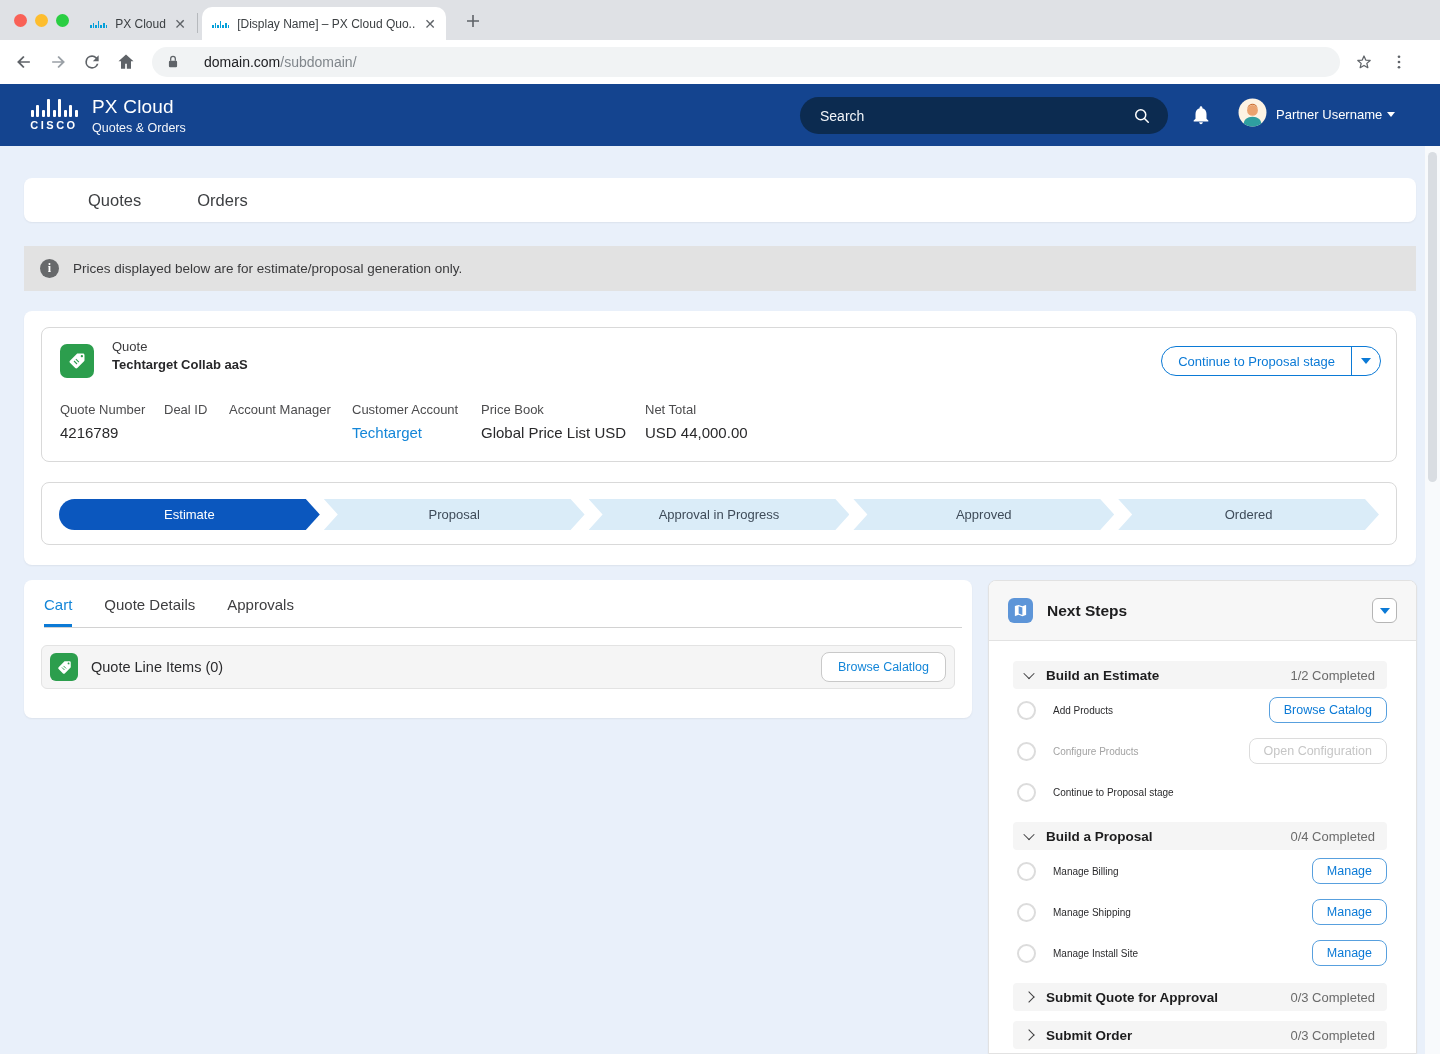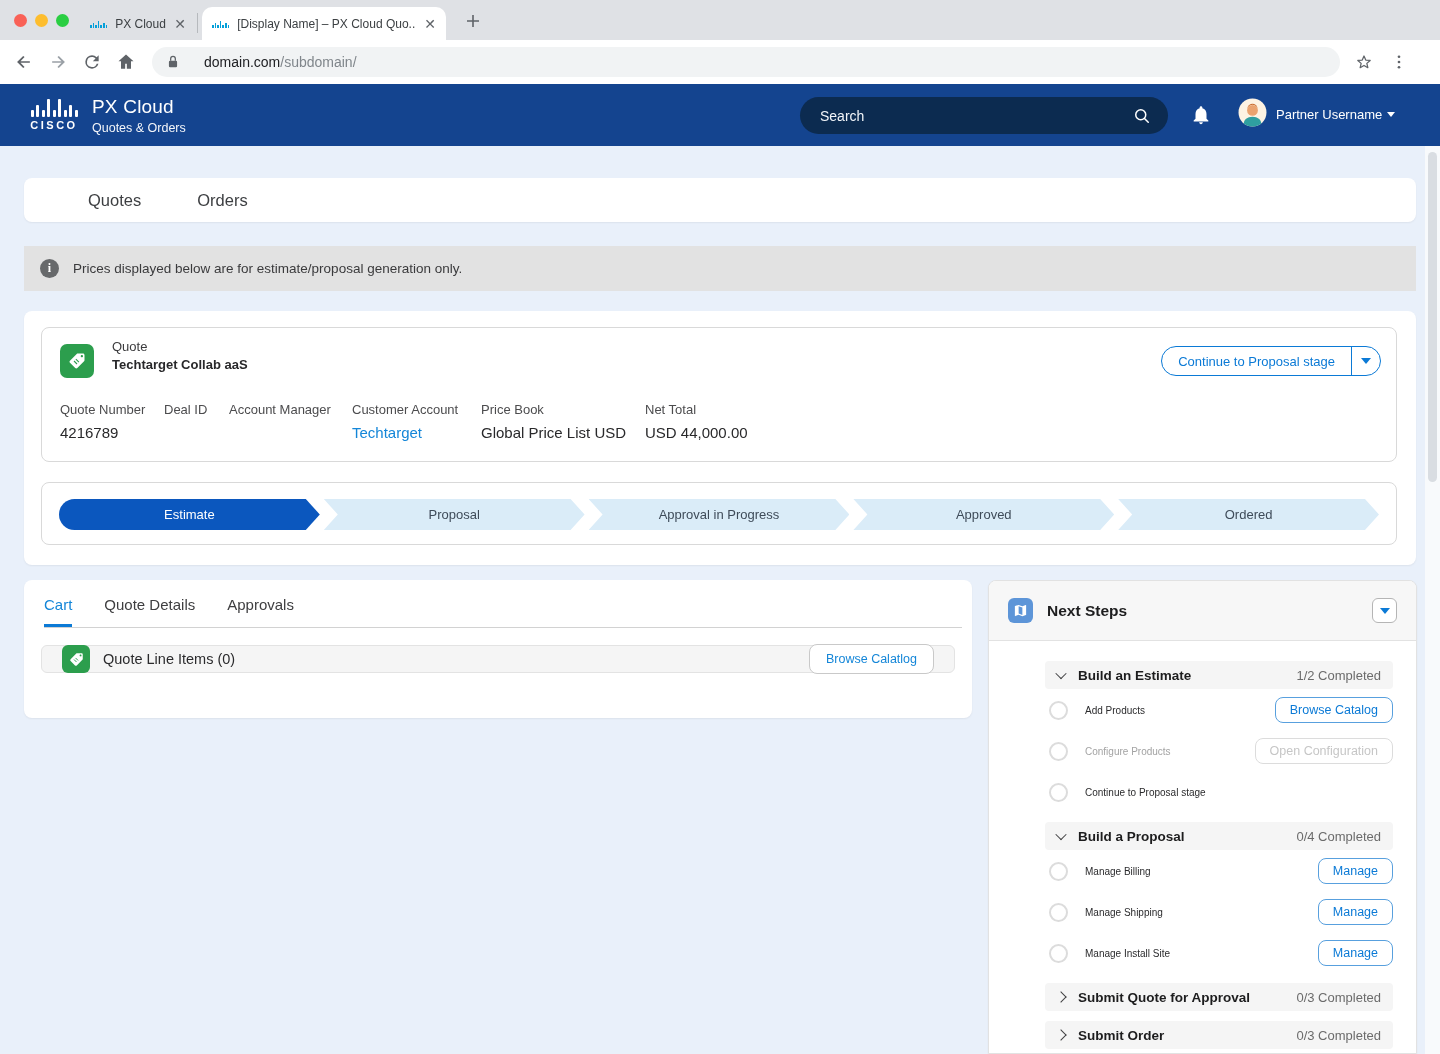--- a/index.html
+++ b/index.html
@@ -78,33 +78,33 @@
   .stages { display:flex; height:31px; }
   .stage { flex:1; margin-left:4px; background:#daecf8; color:#3e4b59; font-size:13px; text-align:center; line-height:31px; clip-path:polygon(0 0, calc(100% - 14px) 0, 100% 50%, calc(100% - 14px) 100%, 0 100%, 14px 50%); white-space:nowrap; }
   .stage.first { margin-left:0; border-radius:16px 0 0 16px; clip-path:polygon(0 0, calc(100% - 14px) 0, 100% 50%, calc(100% - 14px) 100%, 0 100%); }
   .stage.active { background:#0b57be; color:#fff; }
 
   
   .cartpanel { left:24px; top:580px; width:948px; height:138px; }
   .carttabs { display:flex; gap:32px; padding:16px 0 0 0; margin:0 10px 0 20px; border-bottom:1px solid #d2d2d2; }
   .ctab { font-size:15px; color:#3e3e40; padding-bottom:11px; border-bottom:3px solid transparent; cursor:default; }
   .ctab.active { color:#1486d8; border-bottom-color:#0b7ad6; }
-  .graybar { margin:17px 17px 0 17px; height:28px; background:#f5f5f5; border:1px solid #e3e3e3; border-radius:6px; display:flex; align-items:center; padding:0 20px; }
+  .graybar { margin:17px 17px 0 17px; height:44px; background:#f5f5f5; border:1px solid #e3e3e3; border-radius:6px; display:flex; align-items:center; padding:0 8px; }
   .gicon { width:28px; height:28px; background:#2c9e4d; border-radius:6px; display:flex; align-items:center; justify-content:center; flex:none; }
   .gtitle { margin-left:13px; font-size:14.5px; color:#2b2b2d; }
   .btn-graybrd { margin-left:auto; height:30px; padding:0 16px; background:#fff; border:1px solid #c9c9c9; border-radius:8px; color:#1486d8; font-size:12.5px; font-family:"Liberation Sans",sans-serif; cursor:default; }
 
   
   .nextsteps { left:988px; top:580px; width:429px; height:474px; border:1px solid #e2e2e2; border-radius:8px 8px 0 0; box-shadow:0 1px 2px rgba(0,0,0,.06); overflow:hidden; }
   .ns-header { height:60px; background:#f7f7f7; border-bottom:1px solid #e2e2e2; display:flex; align-items:center; padding:0 19px; }
   .ns-icon { width:25px; height:25px; background:#5d95d8; border-radius:6px; display:flex; align-items:center; justify-content:center; flex:none; }
   .ns-title { margin-left:14px; font-size:15.5px; font-weight:bold; color:#1e1e1f; }
   .ns-collapse { margin-left:auto; width:25px; height:25px; background:#fff; border:1px solid #b5b5b5; border-radius:6px; display:flex; align-items:center; justify-content:center; }
   .ns-collapse .caret-dn { border-left-width:5px; border-right-width:5px; border-top-width:6px; }
-  .ns-body { padding:20px 23px 0 24px;margin-left:32px; }
+  .ns-body { padding:20px 29px 0 24px; }
   .ns-sechdr { height:28px; background:#f5f5f5; border-radius:4px; display:flex; align-items:center; padding:0 12px; margin-top:10px; }
   .ns-sechdr.firstsec { margin-top:0; }
   .chev { display:inline-block; width:8px; height:8px; border-right:1.8px solid #3f3f41; border-bottom:1.8px solid #3f3f41; flex:none; }
   .chev.down { transform:rotate(45deg) translate(-1px,-1px); }
   .chev.right { transform:rotate(-45deg); }
   .ns-sectitle { margin-left:13px; font-size:13.5px; font-weight:bold; color:#1d1d1e; }
   .ns-status { margin-left:auto; font-size:13px; color:#6b6b6b; }
   .ns-row { height:40px; display:flex; align-items:center; padding-left:4px; margin-top:1px; }
   .ns-circle { width:19px; height:19px; border:2px solid #dcdcdc; border-radius:50%; background:#fff; flex:none; }
   .ns-item-label { margin-left:17px; font-size:10px; color:#2b2b2d; }

